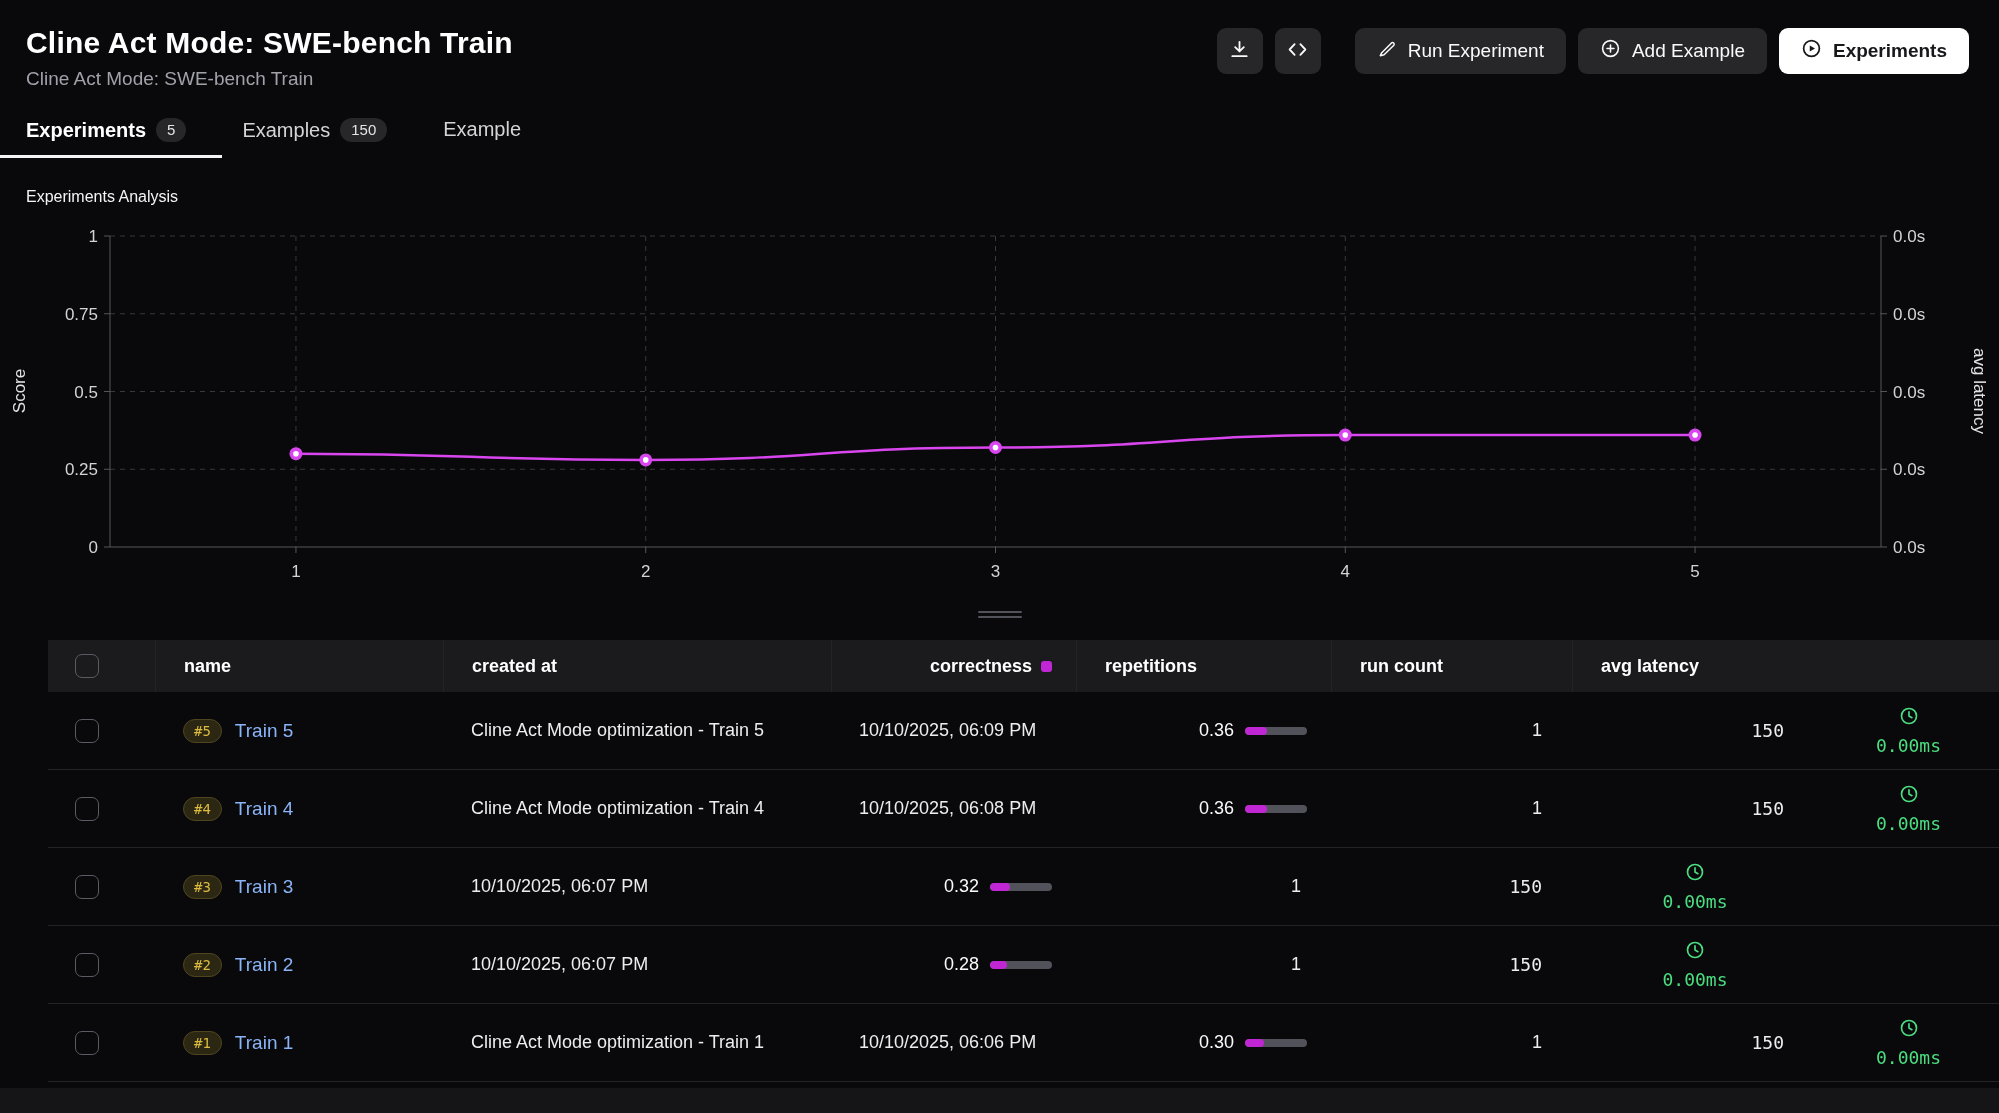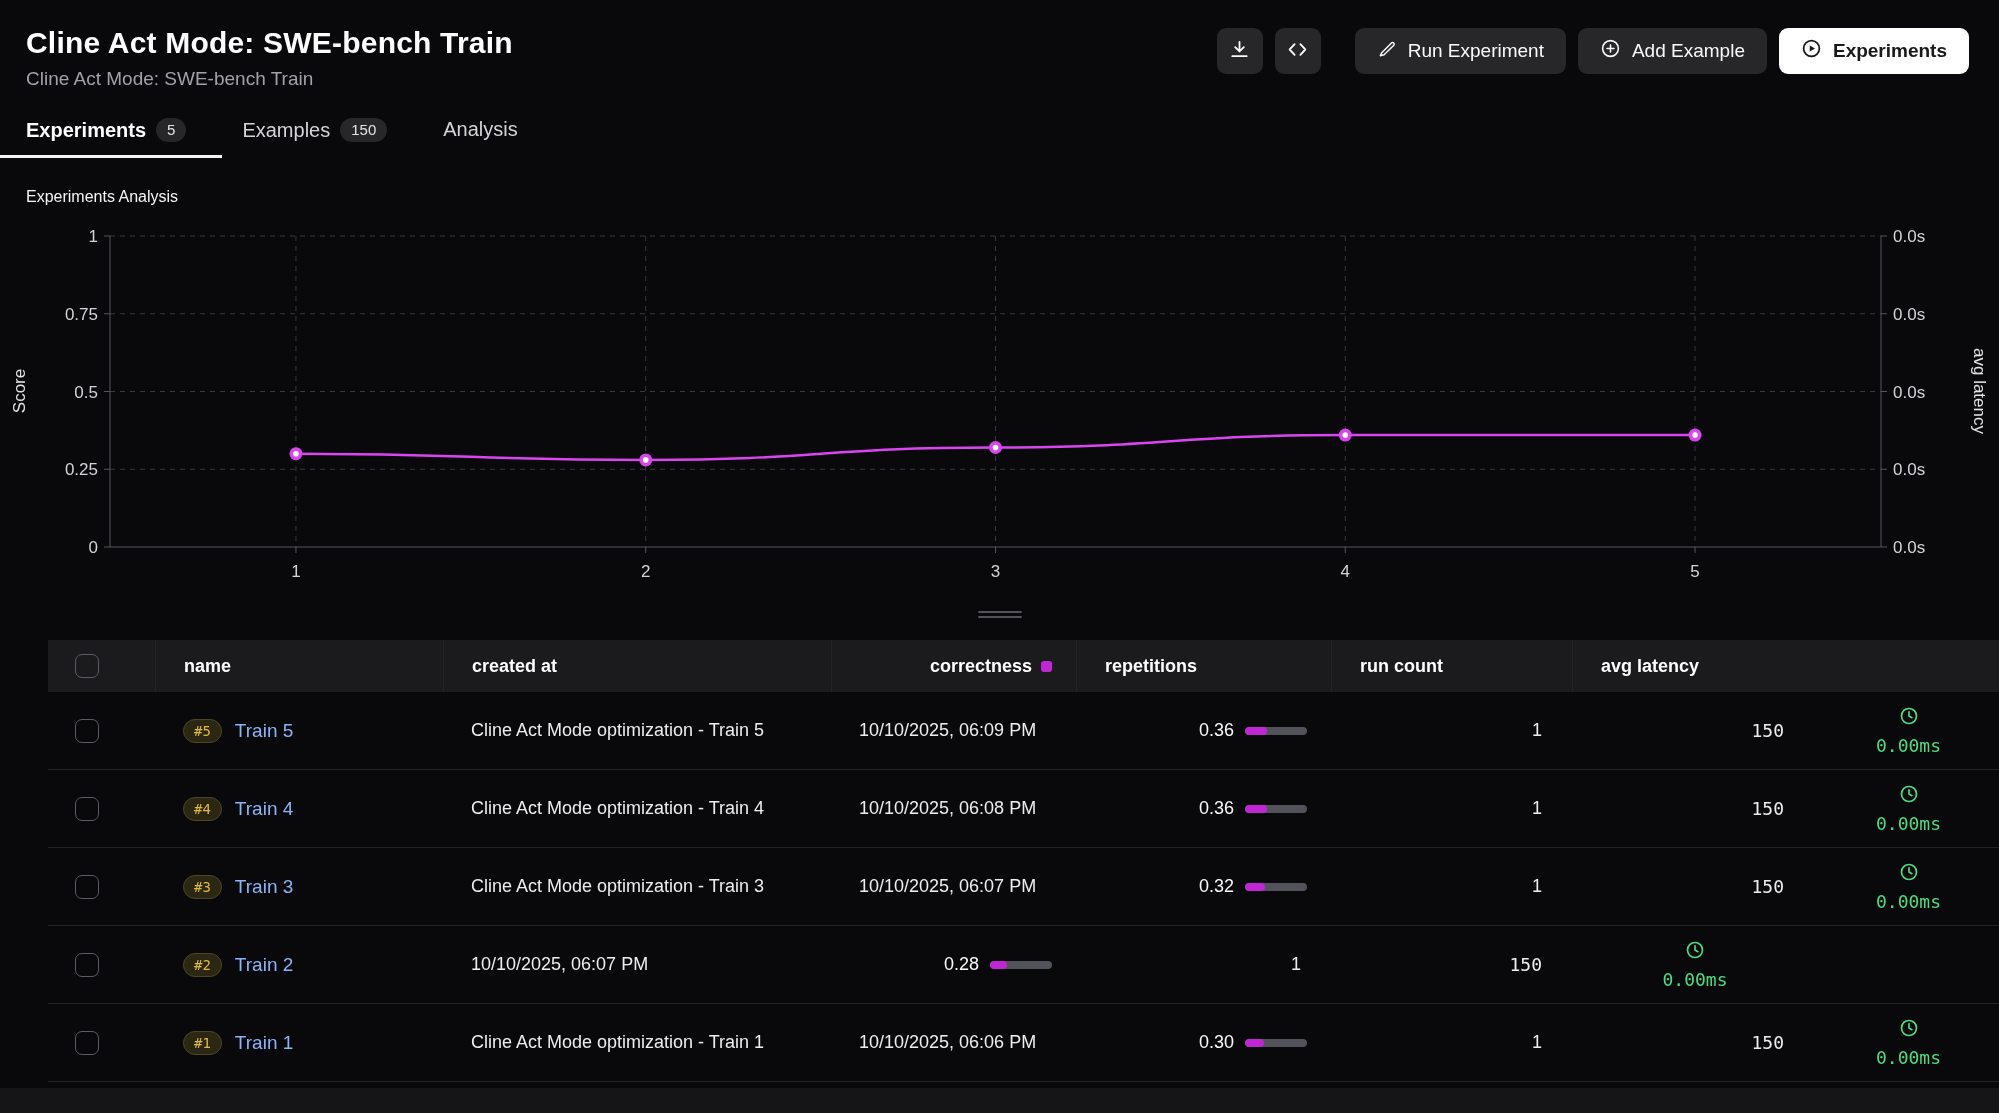--- a/index.html
+++ b/index.html
@@ -134,21 +134,21 @@
 <div class="tabs-row">
   <div class="tab active">
     <span class="tab-label">Experiments</span>
     <span class="tab-badge">5</span>
   </div>
   <div class="tab">
     <span class="tab-label">Examples</span>
     <span class="tab-badge">150</span>
   </div>
   <div class="tab">
-    <span class="tab-label">Analysis</span>
+    <span class="tab-label">Example</span>
   </div>
   <div class="active-underline"></div>
 </div>
 
 <div class="analysis-title">Experiments Analysis</div>
 
 <div class="chart-wrap">
   <svg id="chart-svg">
       <line x1="110" y1="16" x2="1881" y2="16" stroke="#38383d" stroke-dasharray="5 5"></line>
       <line x1="104" y1="16" x2="110" y2="16" stroke="#55555c"></line>
@@ -290,21 +290,20 @@
   </div>
 
   <div class="trow">
     <div class="cell c-check">
       <span class="checkbox"></span>
     </div>
     <div class="cell c-name">
       <span class="rank-pill">#3</span>
       <a class="train-link">Train 3</a>
     </div>
-    <div class="cell c-desc">Cline Act Mode optimization - Train 3</div>
     <div class="cell c-created">10/10/2025, 06:07 PM</div>
     <div class="cell c-corr">
       <span class="corr-val">0.32</span>
       <span class="corr-bar">
             <span class="corr-fill" style="width: 32%;"></span>
           </span>
     </div>
     <div class="cell c-rep">1</div>
     <div class="cell c-run">150</div>
     <div class="cell c-lat">

